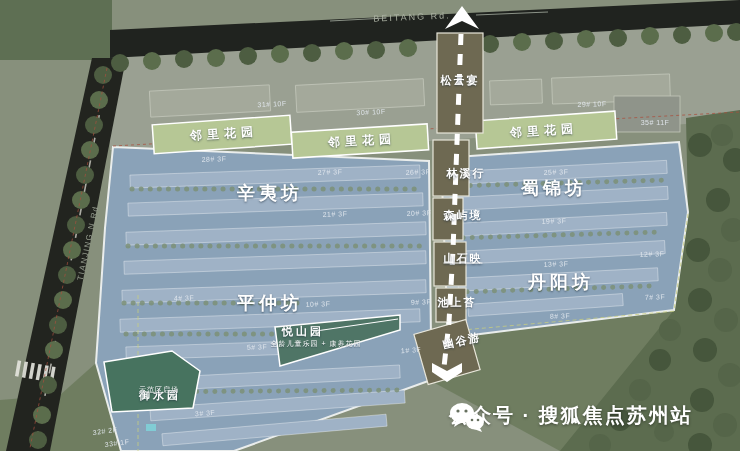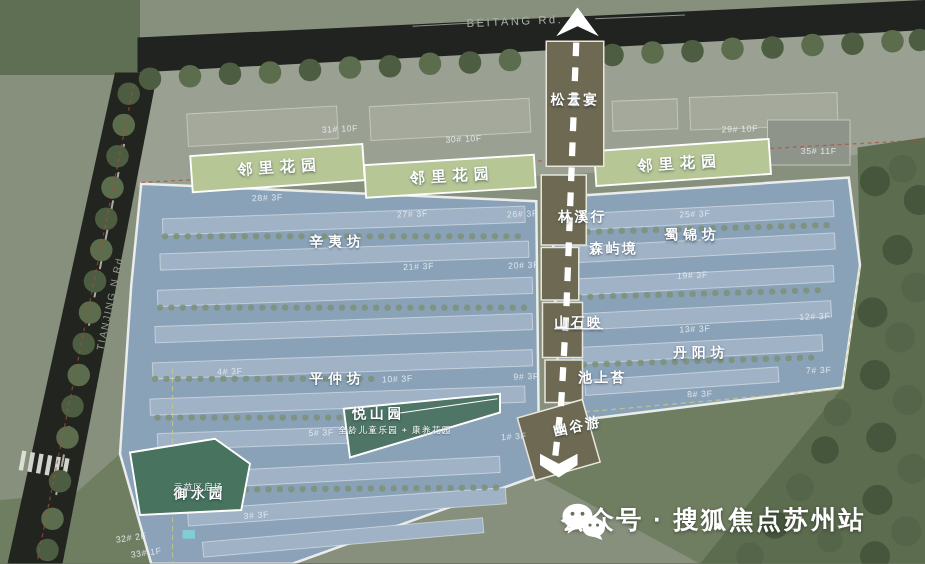--- a/index.html
+++ b/index.html
@@ -1,21 +1,21 @@
 <!DOCTYPE html>
 <html><head>
 <meta charset="utf-8">
 <style>
   html,body{margin:0;padding:0;background:#222;}
   .stage{position:relative;width:740px;height:451px;overflow:hidden;
     font-family:"Liberation Sans","DejaVu Sans",sans-serif;background:#87907c;}
   .stage svg{position:absolute;left:0;top:0;}
   .lbl{position:absolute;transform:translate(-50%,-50%);color:#fff;font-weight:bold;
     white-space:nowrap;text-shadow:0 1px 2px rgba(25,40,55,.6);z-index:5;}
-  .zone{font-size:11px;letter-spacing:4px;}
+  .zone{font-size:18px;letter-spacing:4px;}
   .axis{font-size:11px;letter-spacing:2px;}
   .band{font-size:12px;letter-spacing:5px;}
   .park-name{font-size:11px;letter-spacing:3px;}
   .park-sub{font-size:7px;letter-spacing:1px;font-weight:normal;text-shadow:0 1px 1px rgba(25,40,55,.5);}
   .bno{font-size:7px;font-weight:normal;color:rgba(228,233,240,.92);letter-spacing:.5px;text-shadow:none;}
   .road-lbl{font-weight:normal;color:#a9afa1;text-shadow:none;}
   .wm{position:absolute;left:449px;top:402px;display:flex;align-items:center;gap:10px;
     color:#fff;font-weight:bold;font-size:20px;letter-spacing:2px;z-index:9;
     text-shadow:0 1px 3px rgba(0,0,0,.45);}
 </style>
@@ -201,23 +201,23 @@
   <polyline points="461,34 453,250 449,322 443,376" fill="none" stroke="#fff" stroke-width="5" stroke-dasharray="11 9"></polyline>
   <polygon points="462,6 445,29 462,21 479,29" fill="#fff"></polygon>
   <polygon points="432,363 447,371 462,363 462,372 447,382 432,372" fill="#fff"></polygon>
 </svg>
 
   <div class="lbl road-lbl" style="left:412px;top:17px;transform:translate(-50%,-50%) rotate(-2.5deg);font-size:9px;letter-spacing:2px;">BEITANG Rd.</div>
   <div class="lbl road-lbl" style="left:88px;top:243px;transform:translate(-50%,-50%) rotate(-78deg);font-size:8px;letter-spacing:1.5px;color:#969d8f;">TIANJING N Rd</div>
 
   <div class="lbl axis" style="left:460px;top:80px;">松云宴</div>
   <div class="lbl axis" style="left:466px;top:173px;">林溪行</div>
-  <div class="lbl axis" style="left:463px;top:199px;margin-left:28px;">森屿境</div>
+  <div class="lbl axis" style="left:463px;top:215px;">森屿境</div>
   <div class="lbl axis" style="left:463px;top:258px;text-decoration:underline;">山石映</div>
-  <div class="lbl axis" style="left:482px;top:302px;">池上苔</div>
+  <div class="lbl axis" style="left:457px;top:302px;">池上苔</div>
   <div class="lbl axis" style="left:462px;top:341px;transform:translate(-50%,-50%) rotate(-13deg);">幽谷游</div>
 
   <div class="lbl band" style="left:224px;top:134px;transform:translate(-50%,-50%) rotate(-4deg);">邻里花园</div>
   <div class="lbl band" style="left:362px;top:141px;transform:translate(-50%,-50%) rotate(-3.5deg);">邻里花园</div>
   <div class="lbl band" style="left:544px;top:131px;transform:translate(-50%,-50%) rotate(-4deg);">邻里花园</div>
 
   <div class="lbl zone" style="left:270px;top:193px;">辛夷坊</div>
   <div class="lbl zone" style="left:554px;top:188px;">蜀锦坊</div>
   <div class="lbl zone" style="left:270px;top:303px;text-align:center;">平仲坊</div>
   <div class="lbl zone" style="left:561px;top:282px;">丹阳坊</div>

